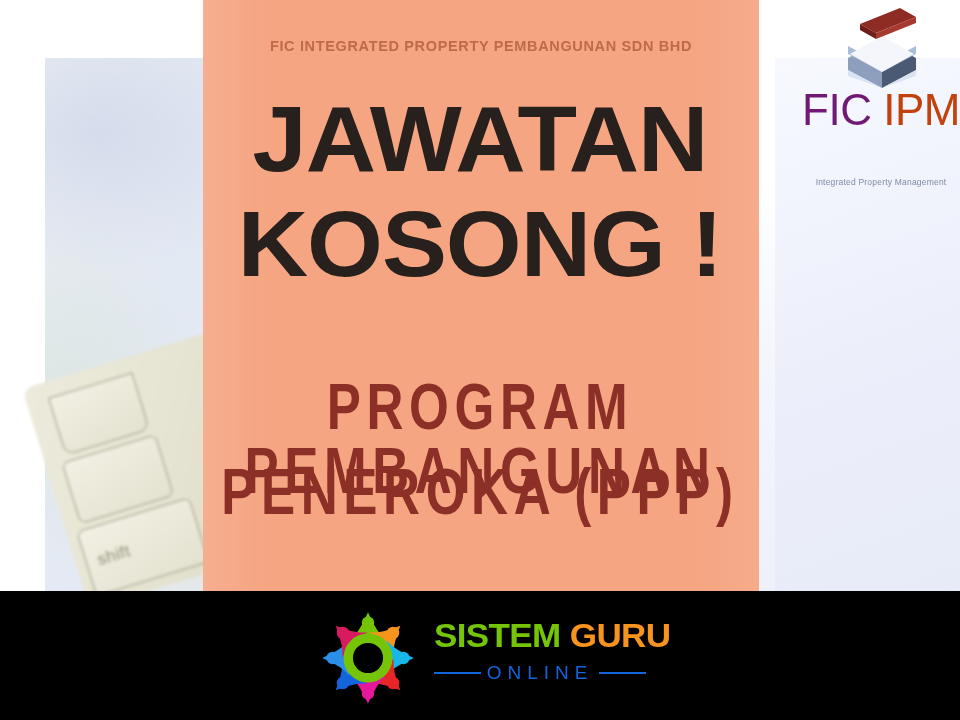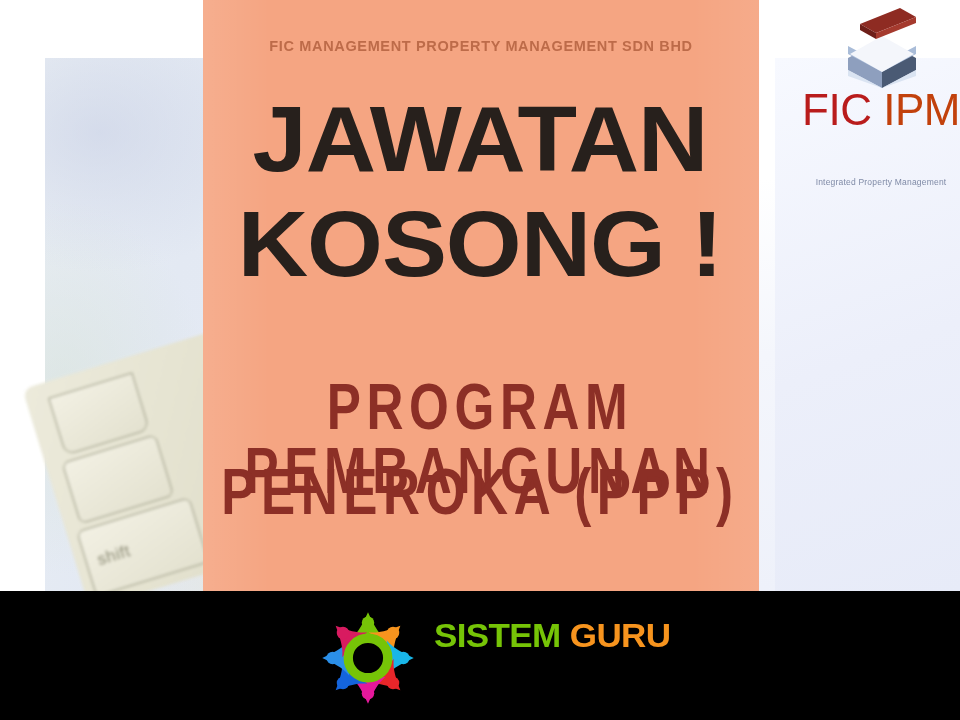--- a/index.html
+++ b/index.html
@@ -98,21 +98,21 @@
   .sub2{top:460px;font-size:64px;letter-spacing:7px;}
 
   
   .fic-logo{position:absolute;left:802px;top:4px;width:158px;height:160px;}
   .fic-mark{position:absolute;left:28px;top:2px;width:104px;height:82px;}
   .fic-word{
     position:absolute;left:0;top:84px;width:158px;text-align:center;
     font-family:"Liberation Sans",sans-serif;font-size:44px;font-weight:400;
     letter-spacing:-.5px;line-height:1;white-space:nowrap;
   }
-  .fic-red{color:#b91c1c;}
+  .fic-red{color:#701a75;}
   .fic-navy{color:#c2410c;}
   .fic-tag{
     position:absolute;left:0;top:133px;width:158px;text-align:center;
     font-family:"Liberation Sans",sans-serif;font-size:8.5px;
     color:#7f8aa6;letter-spacing:.2px;white-space:nowrap;
     filter:blur(.45px);
     margin-top:40px;
   }
 
   
@@ -151,21 +151,21 @@
     <div class="kb-key k1"></div>
     <div class="kb-key k2"></div>
     <div class="kb-key k3"></div>
     <div class="kb-label">shift</div>
   </div>
 
   <div class="poster">
     <div class="poster-sheen"></div>
   </div>
 
-  <div class="kicker">FIC MANAGEMENT PROPERTY MANAGEMENT SDN BHD</div>
+  <div class="kicker">FIC INTEGRATED PROPERTY PEMBANGUNAN SDN BHD</div>
   <div class="headline hl1">JAWATAN</div>
   <div class="headline hl2">KOSONG !</div>
   <div class="sub sub1">PROGRAM PEMBANGUNAN</div>
   <div class="sub sub2">PENEROKA (PPP)</div>
 
   <div class="fic-logo">
     <svg class="fic-mark" viewBox="0 0 104 82">
 
       <polygon points="52,34 18,52 18,64 52,82 52,66" fill="#8e9fbe"></polygon>
       <polygon points="52,34 86,52 86,64 52,82 52,66" fill="#4a5a74"></polygon>
@@ -221,16 +221,21 @@
           <path d="M50 6 C43 22 38 28 33 32 L50 30 L67 32 C62 28 57 22 50 6 Z" fill="#d81b60"></path>
           <circle cx="50" cy="16" r="6" fill="#d81b60"></circle>
         </g>
         <circle cx="50" cy="50" r="19" fill="none" stroke="#76c407" stroke-width="9"></circle>
       </g>
     </svg>
     <div class="wm-text">
       <div class="wm-line1">
         <span class="wm-green">SISTEM</span><span> </span><span class="wm-orange">GURU</span>
       </div>
+      <div class="wm-line2">
+        <span class="wm-dash"></span>
+        <span class="wm-online">ONLINE</span>
+        <span class="wm-dash"></span>
+      </div>
     </div>
   </div>
 
 </div>
 
 </body></html>

